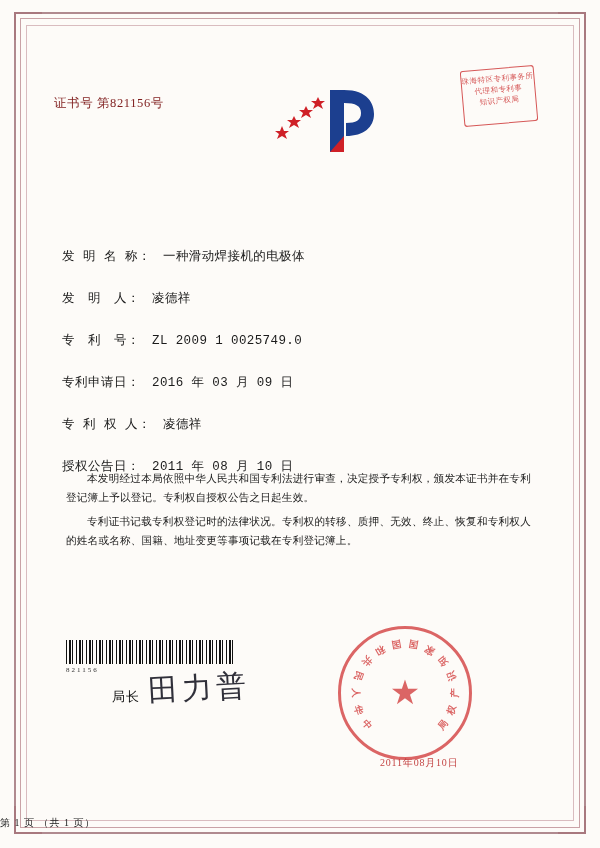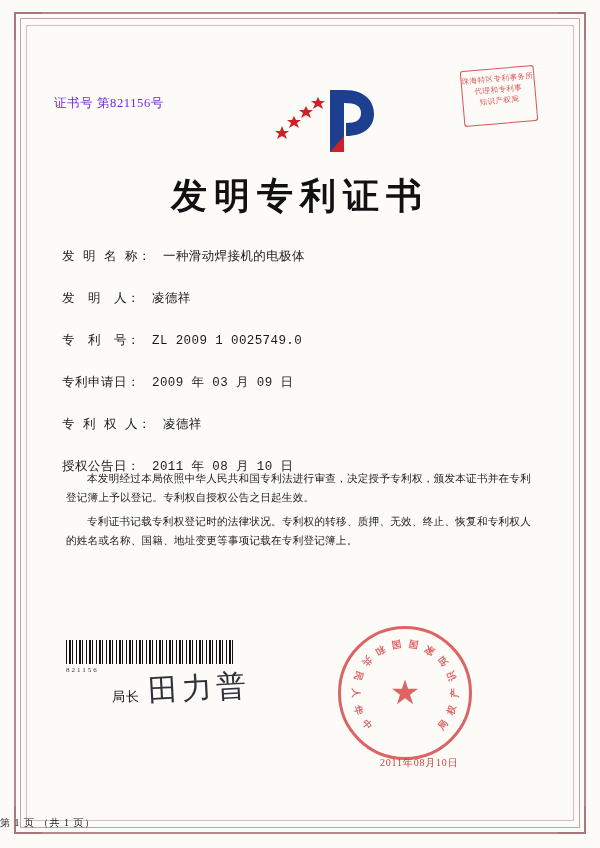--- a/index.html
+++ b/index.html
@@ -67,21 +67,21 @@
     bottom: 40px;
   }
 
   
   .cert-no {
     position: absolute;
     left: 14px;
     top: 55px;
     font-size: 12.5px;
     letter-spacing: 0.6px;
-    color: #6d28d9;
+    color: #7f1d1d;
   }
 
   
   .logo {
     position: absolute;
     left: 228px;
     top: 42px;
     width: 110px;
     height: 78px;
   }
@@ -302,38 +302,37 @@
         <path d="M62 70 L76 70 L76 54 Z" fill="#cf2027"></path>
       </svg>
     </div>
 
     <div class="seal-tr">
       <div>珠海特区专利事务所</div>
       <div>代理和专利事</div>
       <div>知识产权局</div>
     </div>
 
-    <div class="title">发明专利证书</div>
 
     <div class="fields">
       <div class="field-row">
         <span class="field-label">发 明 名 称：</span>
         <span class="field-value">一种滑动焊接机的电极体</span>
       </div>
       <div class="field-row">
         <span class="field-label">发　明　人：</span>
         <span class="field-value">凌德祥</span>
       </div>
       <div class="field-row">
         <span class="field-label">专　利　号：</span>
         <span class="field-value">ZL 2009 1 0025749.0</span>
       </div>
       <div class="field-row">
         <span class="field-label">专利申请日：</span>
-        <span class="field-value">2009 年 03 月 09 日</span>
+        <span class="field-value">2016 年 03 月 09 日</span>
       </div>
       <div class="field-row">
         <span class="field-label">专 利 权 人：</span>
         <span class="field-value">凌德祥</span>
       </div>
       <div class="field-row">
         <span class="field-label">授权公告日：</span>
         <span class="field-value">2011 年 08 月 10 日</span>
       </div>
     </div>

